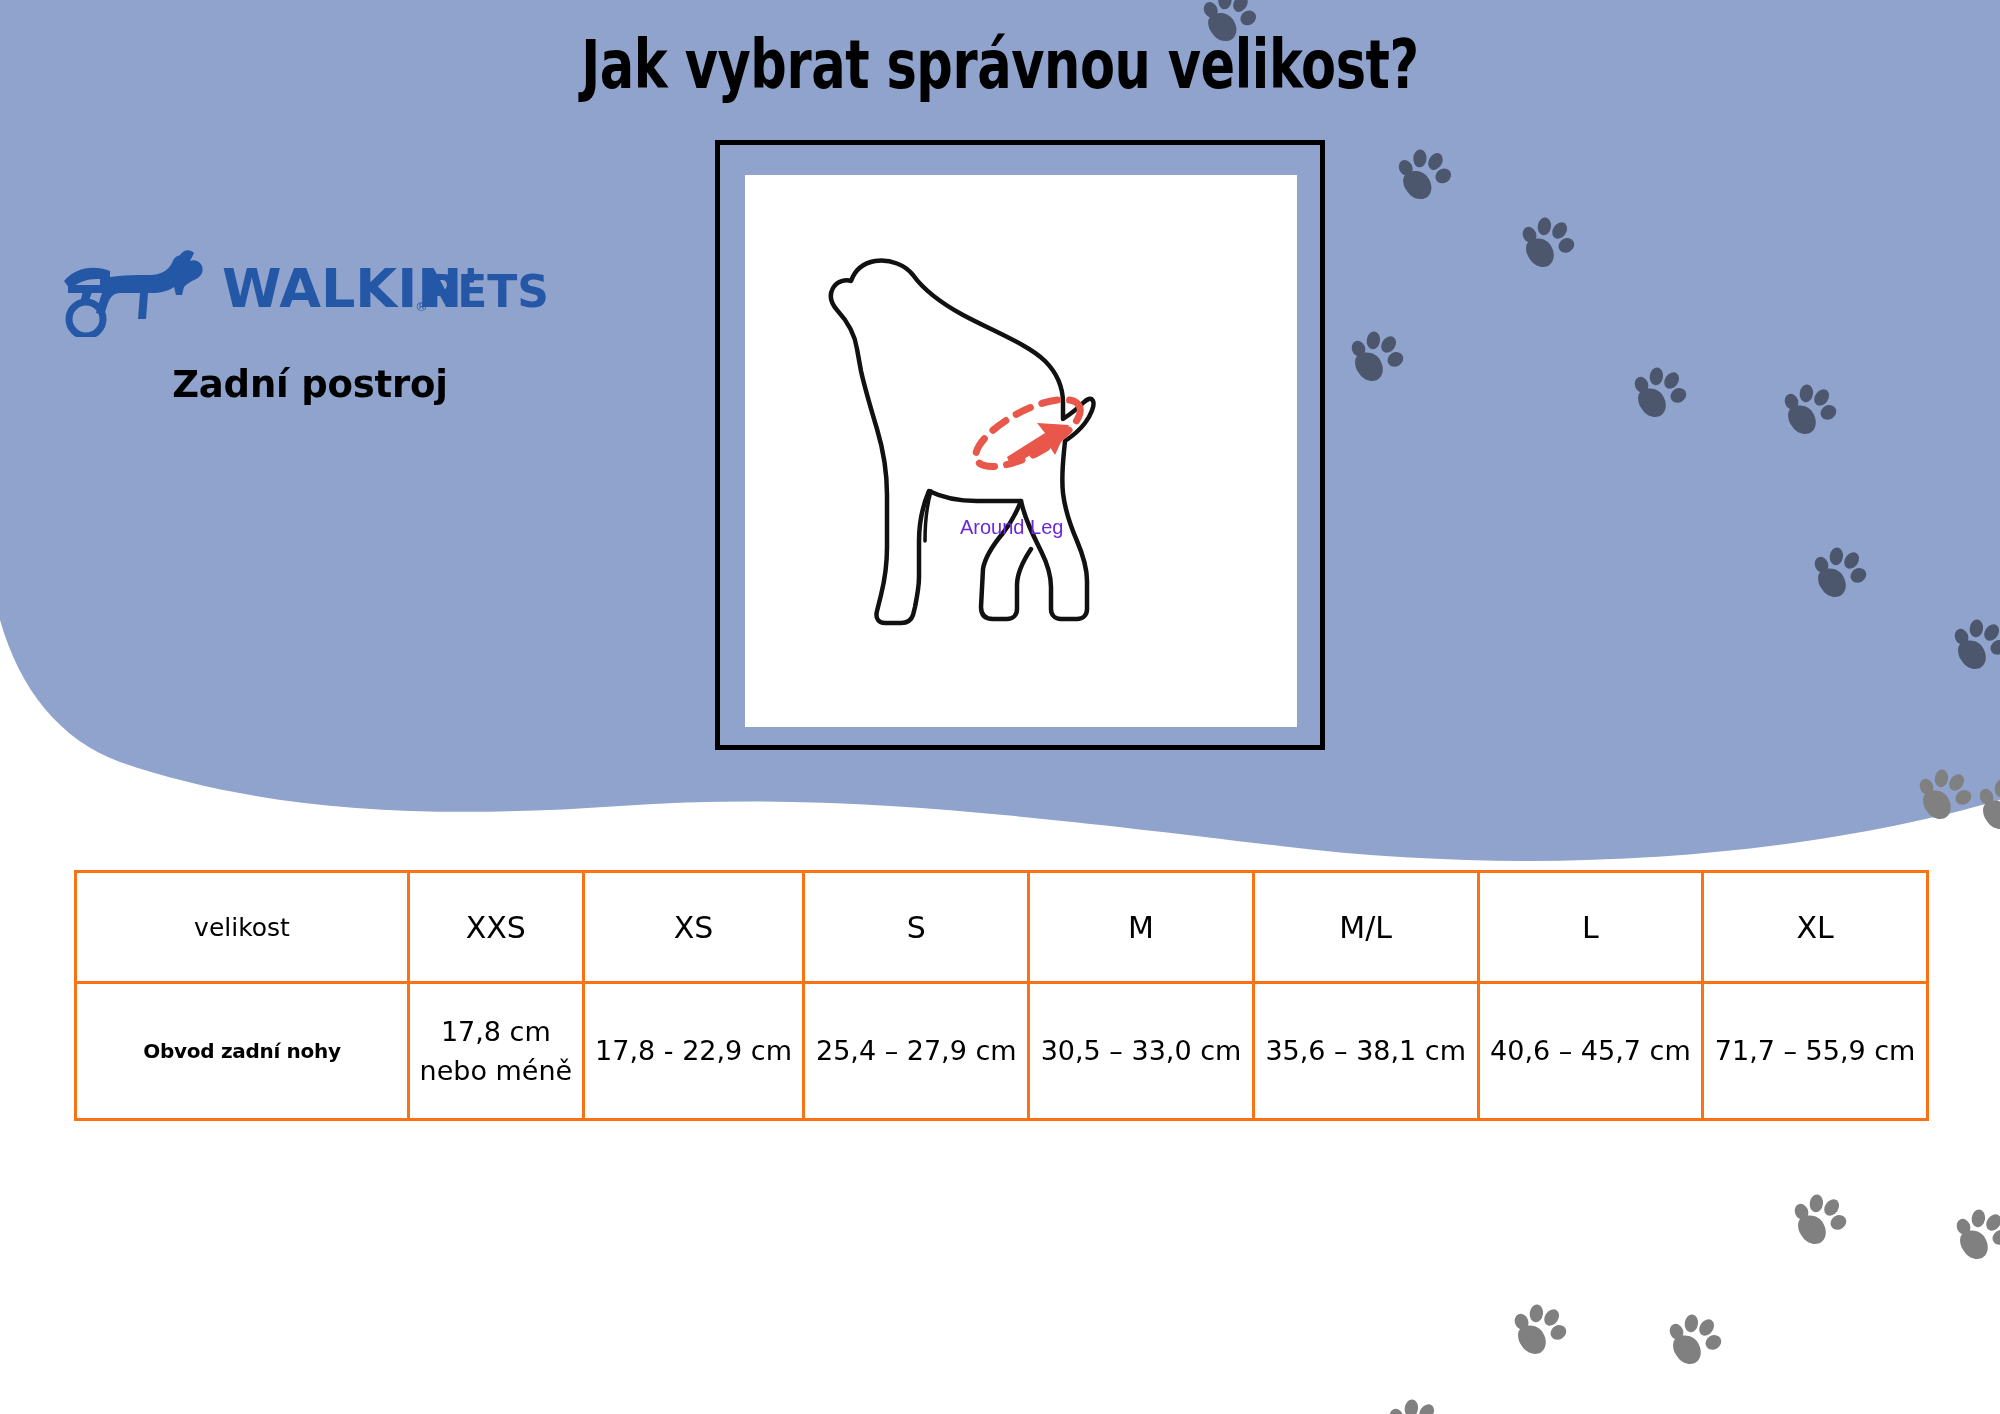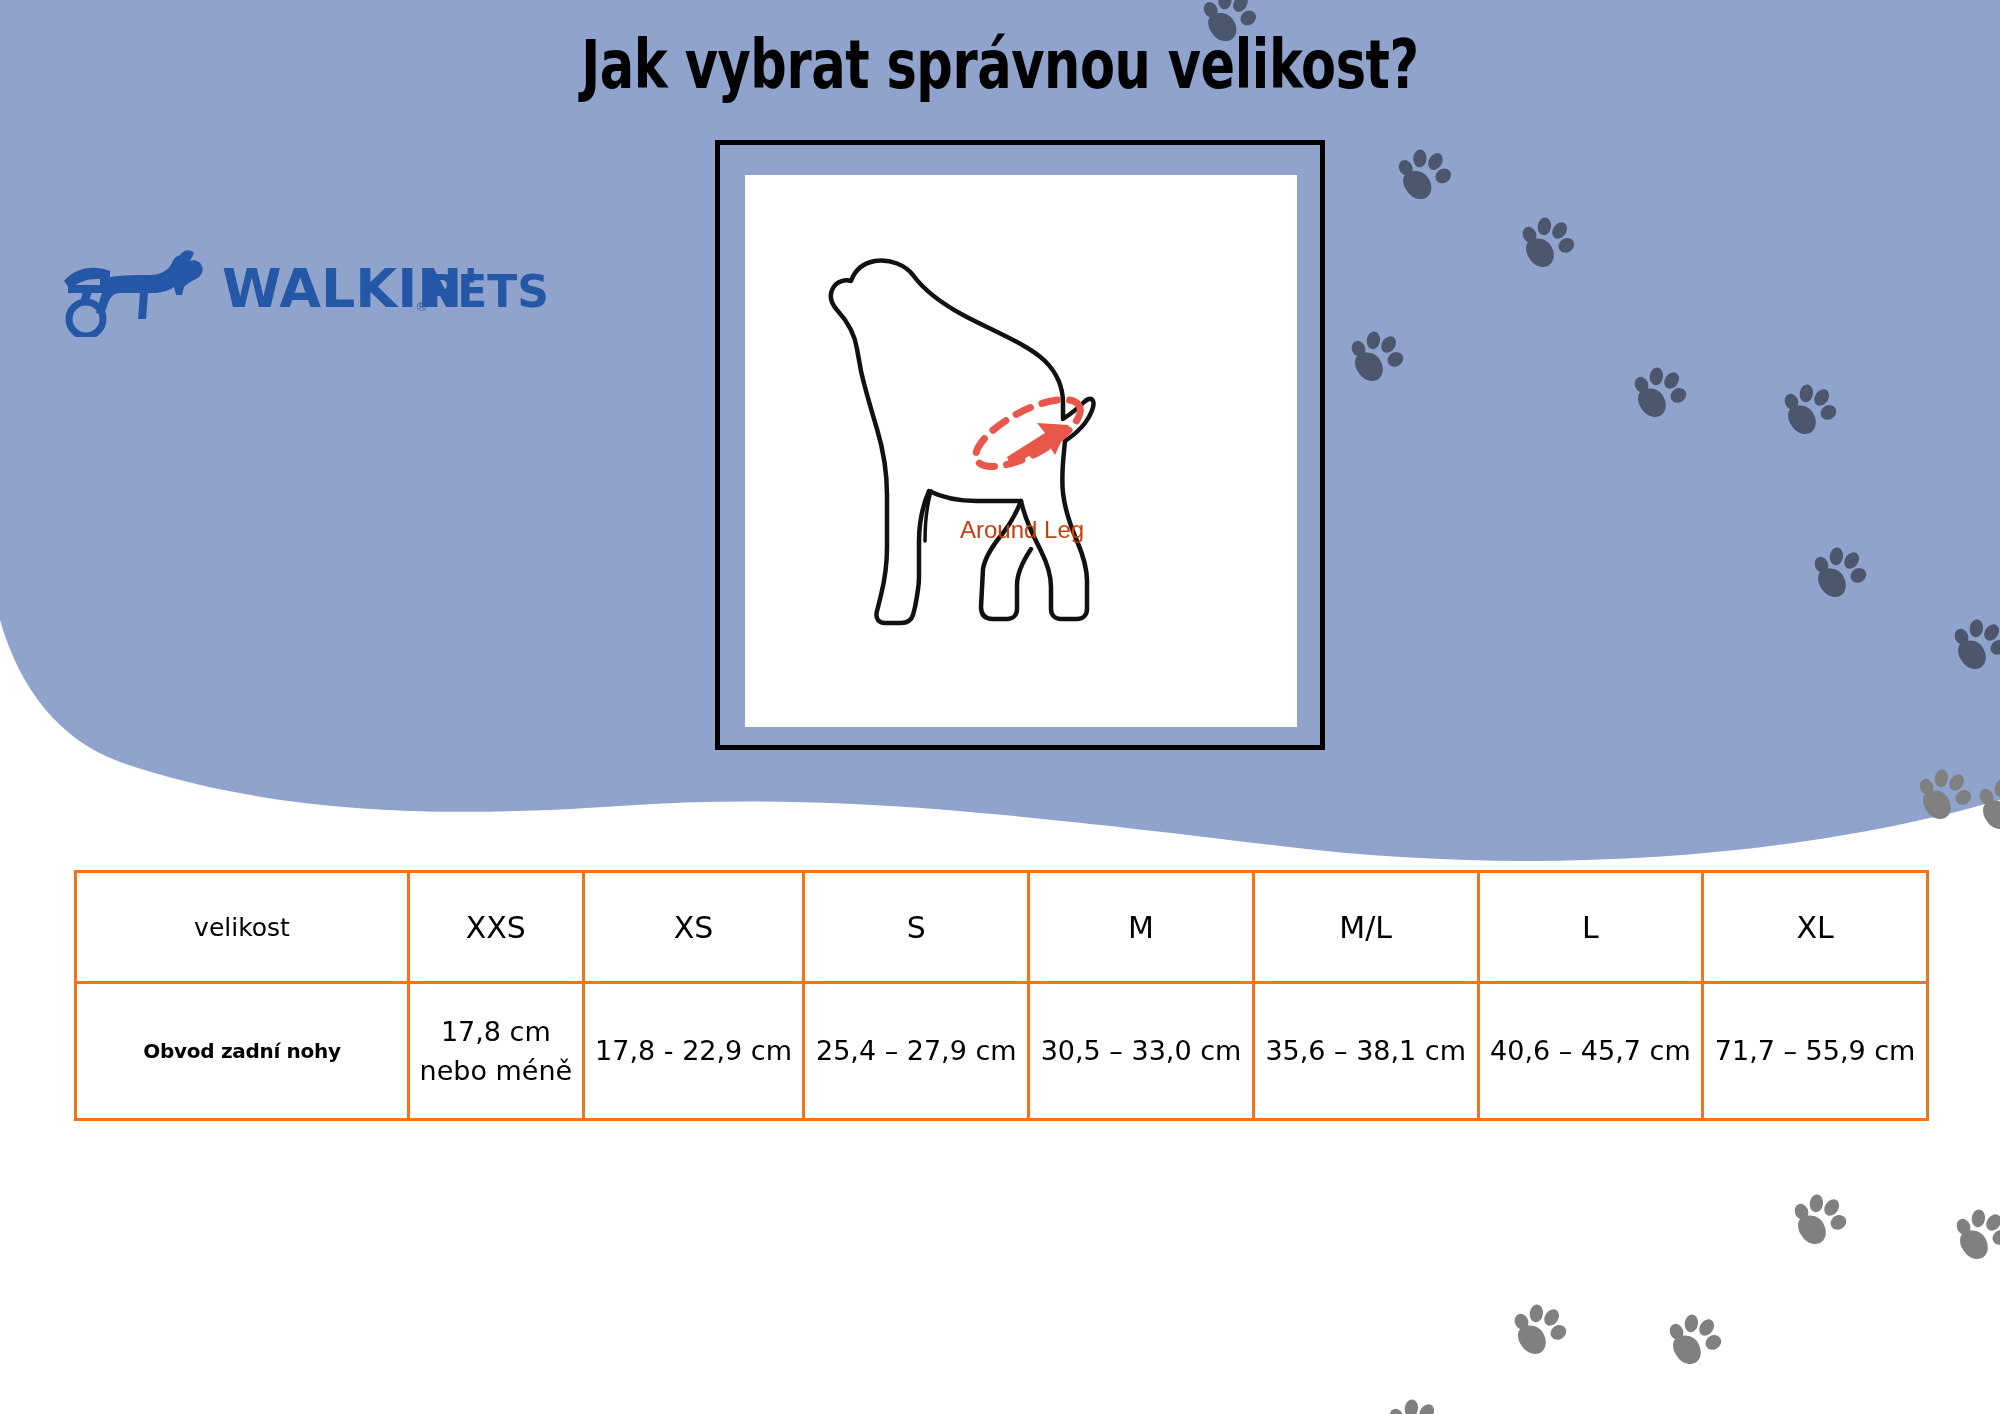--- a/index.html
+++ b/index.html
@@ -110,22 +110,22 @@
     width: 552px;
     height: 552px;
     z-index: 5;
   }
   #around-leg-label {
     position: absolute;
     left: 960px;
     top: 516px;
     z-index: 6;
     font-family: "Liberation Sans", sans-serif;
-    font-size: 24px;
-    color: #c2410c;
+    font-size: 20px;
+    color: #6d28d9;
     white-space: nowrap;
   }
 
   
   #size-table {
     position: absolute;
     left: 74px;
     top: 870px;
     width: 1855px;
     border-collapse: collapse;
@@ -313,20 +313,21 @@
 
       <svg id="logo-word" width="350" height="72" viewBox="0 0 350 72">
         <text x="0" y="54" font-family="'DejaVu Sans', sans-serif" font-weight="bold" font-size="54" fill="#2557a7">WALKIN'</text>
         <text x="203" y="54" font-family="'DejaVu Sans', sans-serif" font-weight="bold" font-size="44" fill="#2557a7">PETS</text>
         <text x="193" y="58" font-family="'DejaVu Sans', sans-serif" font-size="13" fill="#2557a7">®</text>
       </svg>
 
     </div>
 
     <div id="brand-sub">
+      <div>Zadní postroj</div>
     </div>
   </div>
 
   <div id="illus-outer"></div>
   <div id="illus-inner"></div>
 
   <svg id="dog-svg" viewBox="0 0 552 552">
 
     <path d="M 92,135
              C 86,128 84,120 88,113

